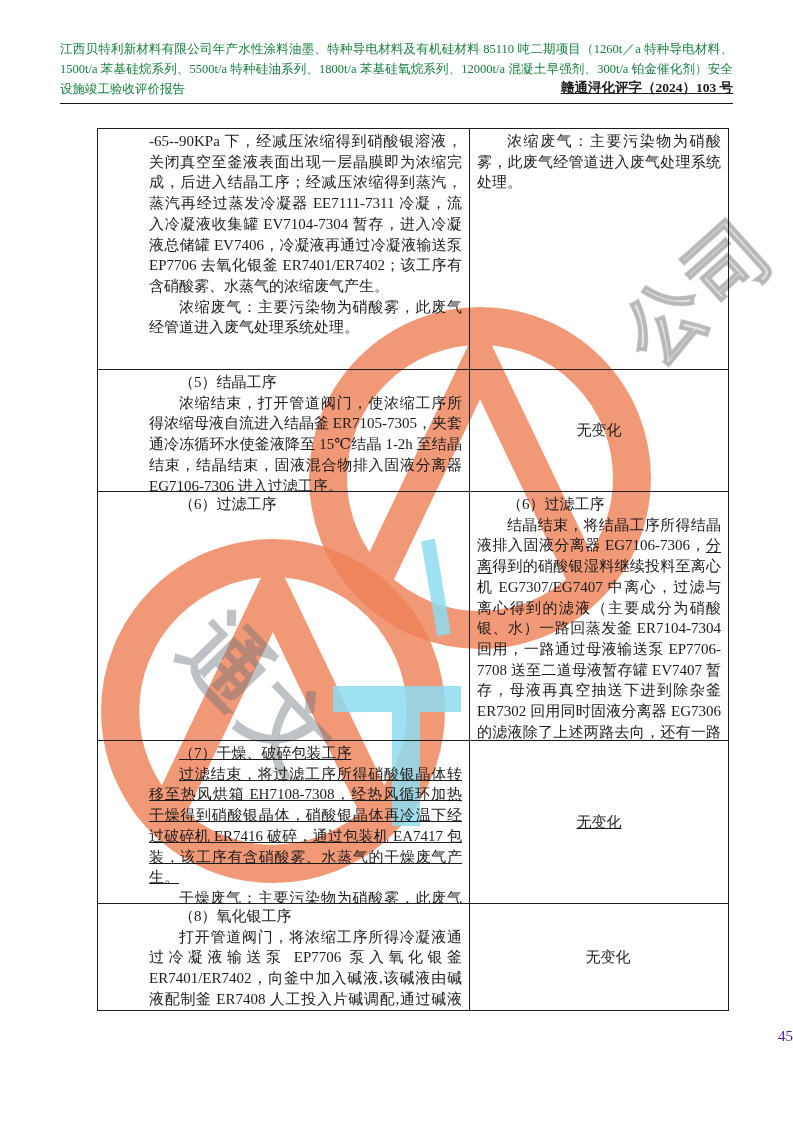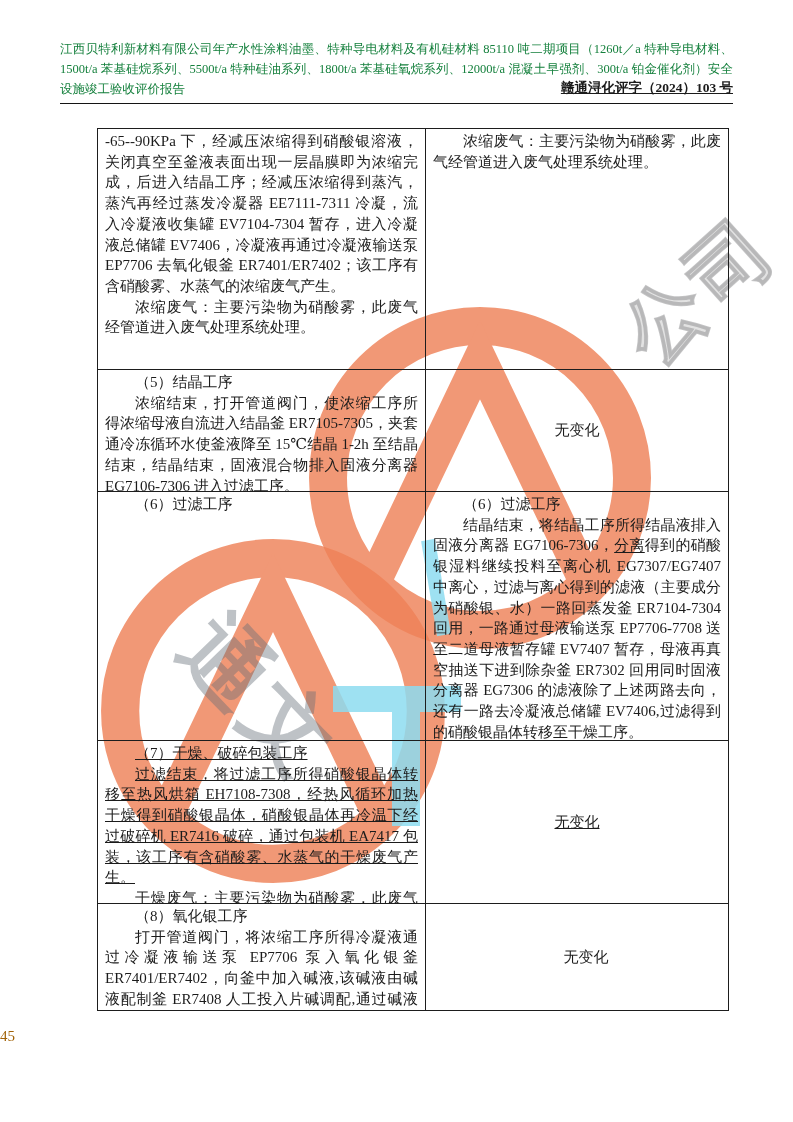--- a/index.html
+++ b/index.html
@@ -28,29 +28,29 @@
   .header{position:absolute;left:60px;top:39px;width:673px;z-index:2;}
   .header p{margin:0;font-size:12.5px;line-height:20px;text-align:justify;color:#15803d;}
   .doc-number{position:absolute;right:0;top:40px;font-weight:bold;font-size:13.5px;background:#fff;text-decoration:underline;}
   .header-rule{position:absolute;left:60px;top:103px;width:673px;height:0;border-top:1.6px solid #141414;z-index:2;}
   
   .cmp-table{position:absolute;left:97px;top:128px;width:632px;border:1.6px solid #1d1d1d;z-index:2;box-sizing:border-box;background:transparent;}
   .trow{display:flex;border-bottom:1.6px solid #1d1d1d;overflow:hidden;}
   .trow:last-child{border-bottom:none;}
   .row-1{height:240px;} .row-2{height:121px;} .row-3{height:248px;} .row-4{height:162px;text-decoration:underline;} .row-5{height:106px;gap:18px;}
   .tcell{box-sizing:border-box;padding:2px 7px 0 7px;overflow:hidden;}
-  .tcell.left{width:328px;flex:none;border-right:1.6px solid #1d1d1d;}
+  .tcell.left{width:328px;flex:none;border-right:1.6px solid #1d1d1d;margin-left:44px;}
   .tcell.right{flex:1;}
   .tcell.center{display:flex;align-items:center;justify-content:center;padding:0;}
   .para{margin:0;font-size:15px;line-height:20.7px;text-align:justify;color:#1b1b1b;}
   .para.indent{text-indent:2em;}
   .center .para{text-align:center;text-indent:0;}
   .uline{text-decoration:underline;text-underline-offset:2px;}
   
-  .page-number{position:absolute;left:0;top:1028px;width:100%;text-align:left;font-size:15px;color:#a16207;z-index:2;}
+  .page-number{position:absolute;left:0;top:1028px;width:100%;text-align:right;font-size:15px;color:#4c1d95;z-index:2;}
 </style>
 </head>
 <body>
 
 <div class="wm-layer">
   <svg class="stamp stamp-1" width="360" height="360" viewBox="0 0 360 360">
     <circle cx="180" cy="180" r="152" fill="none" stroke-width="38" stroke="#ef8258"></circle>
     <path d="M72 288 L180 62 L288 288" fill="none" stroke-width="34" stroke-linecap="round" stroke="#ef8258"></path>
   </svg>
   <svg class="stamp stamp-2" width="362" height="362" viewBox="0 0 360 360">

